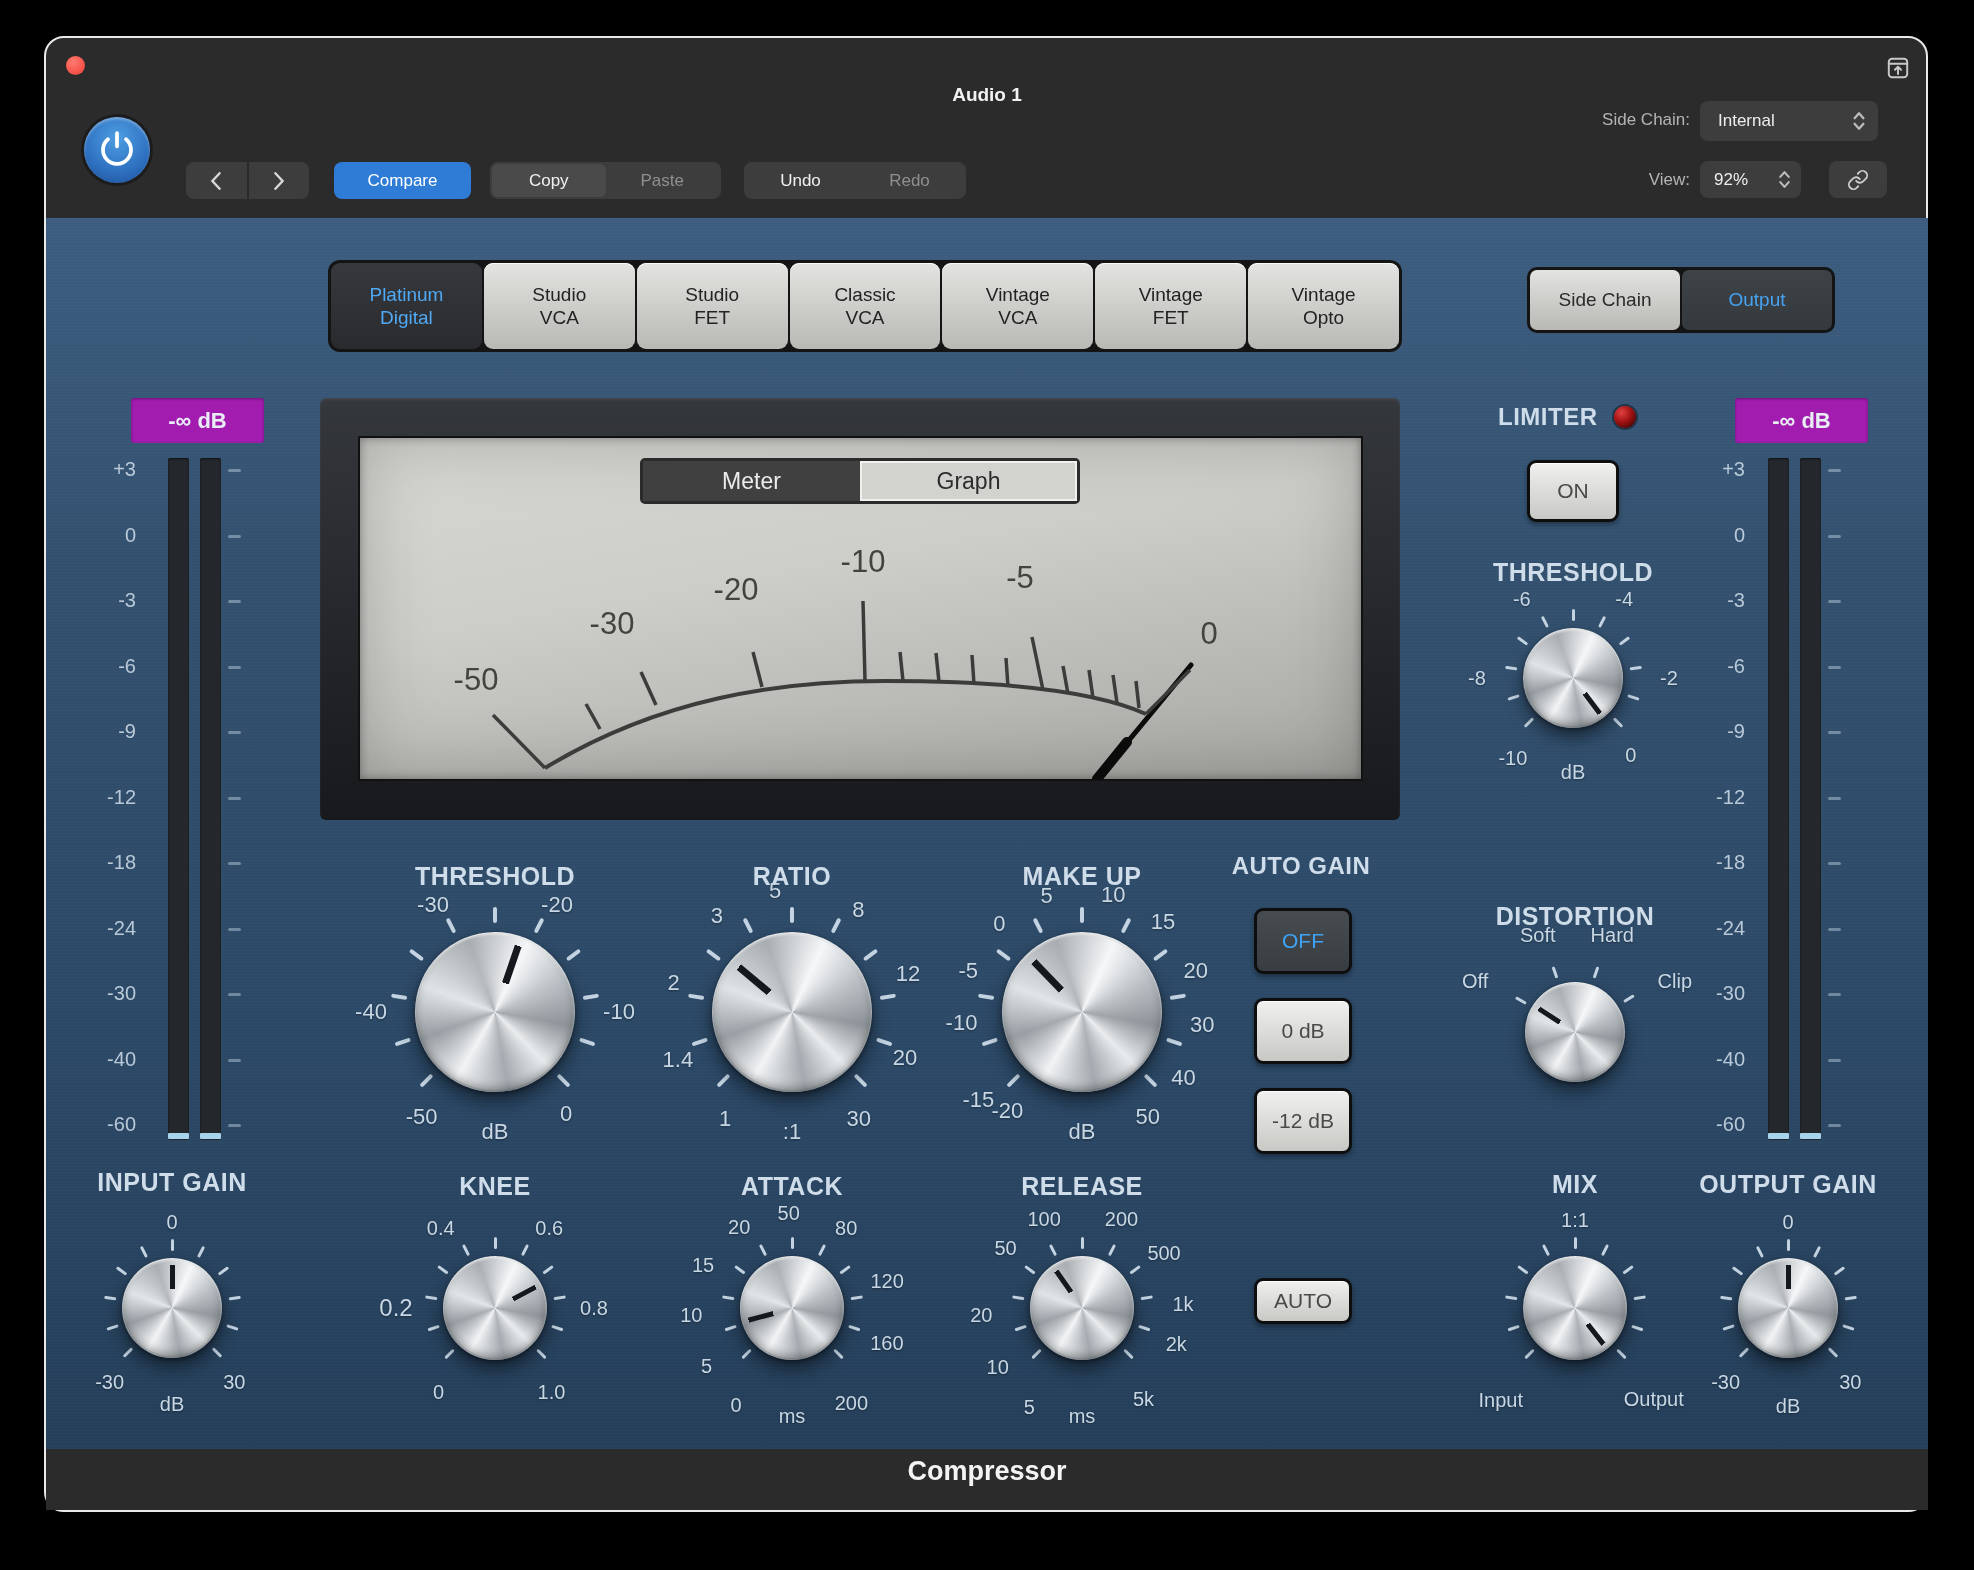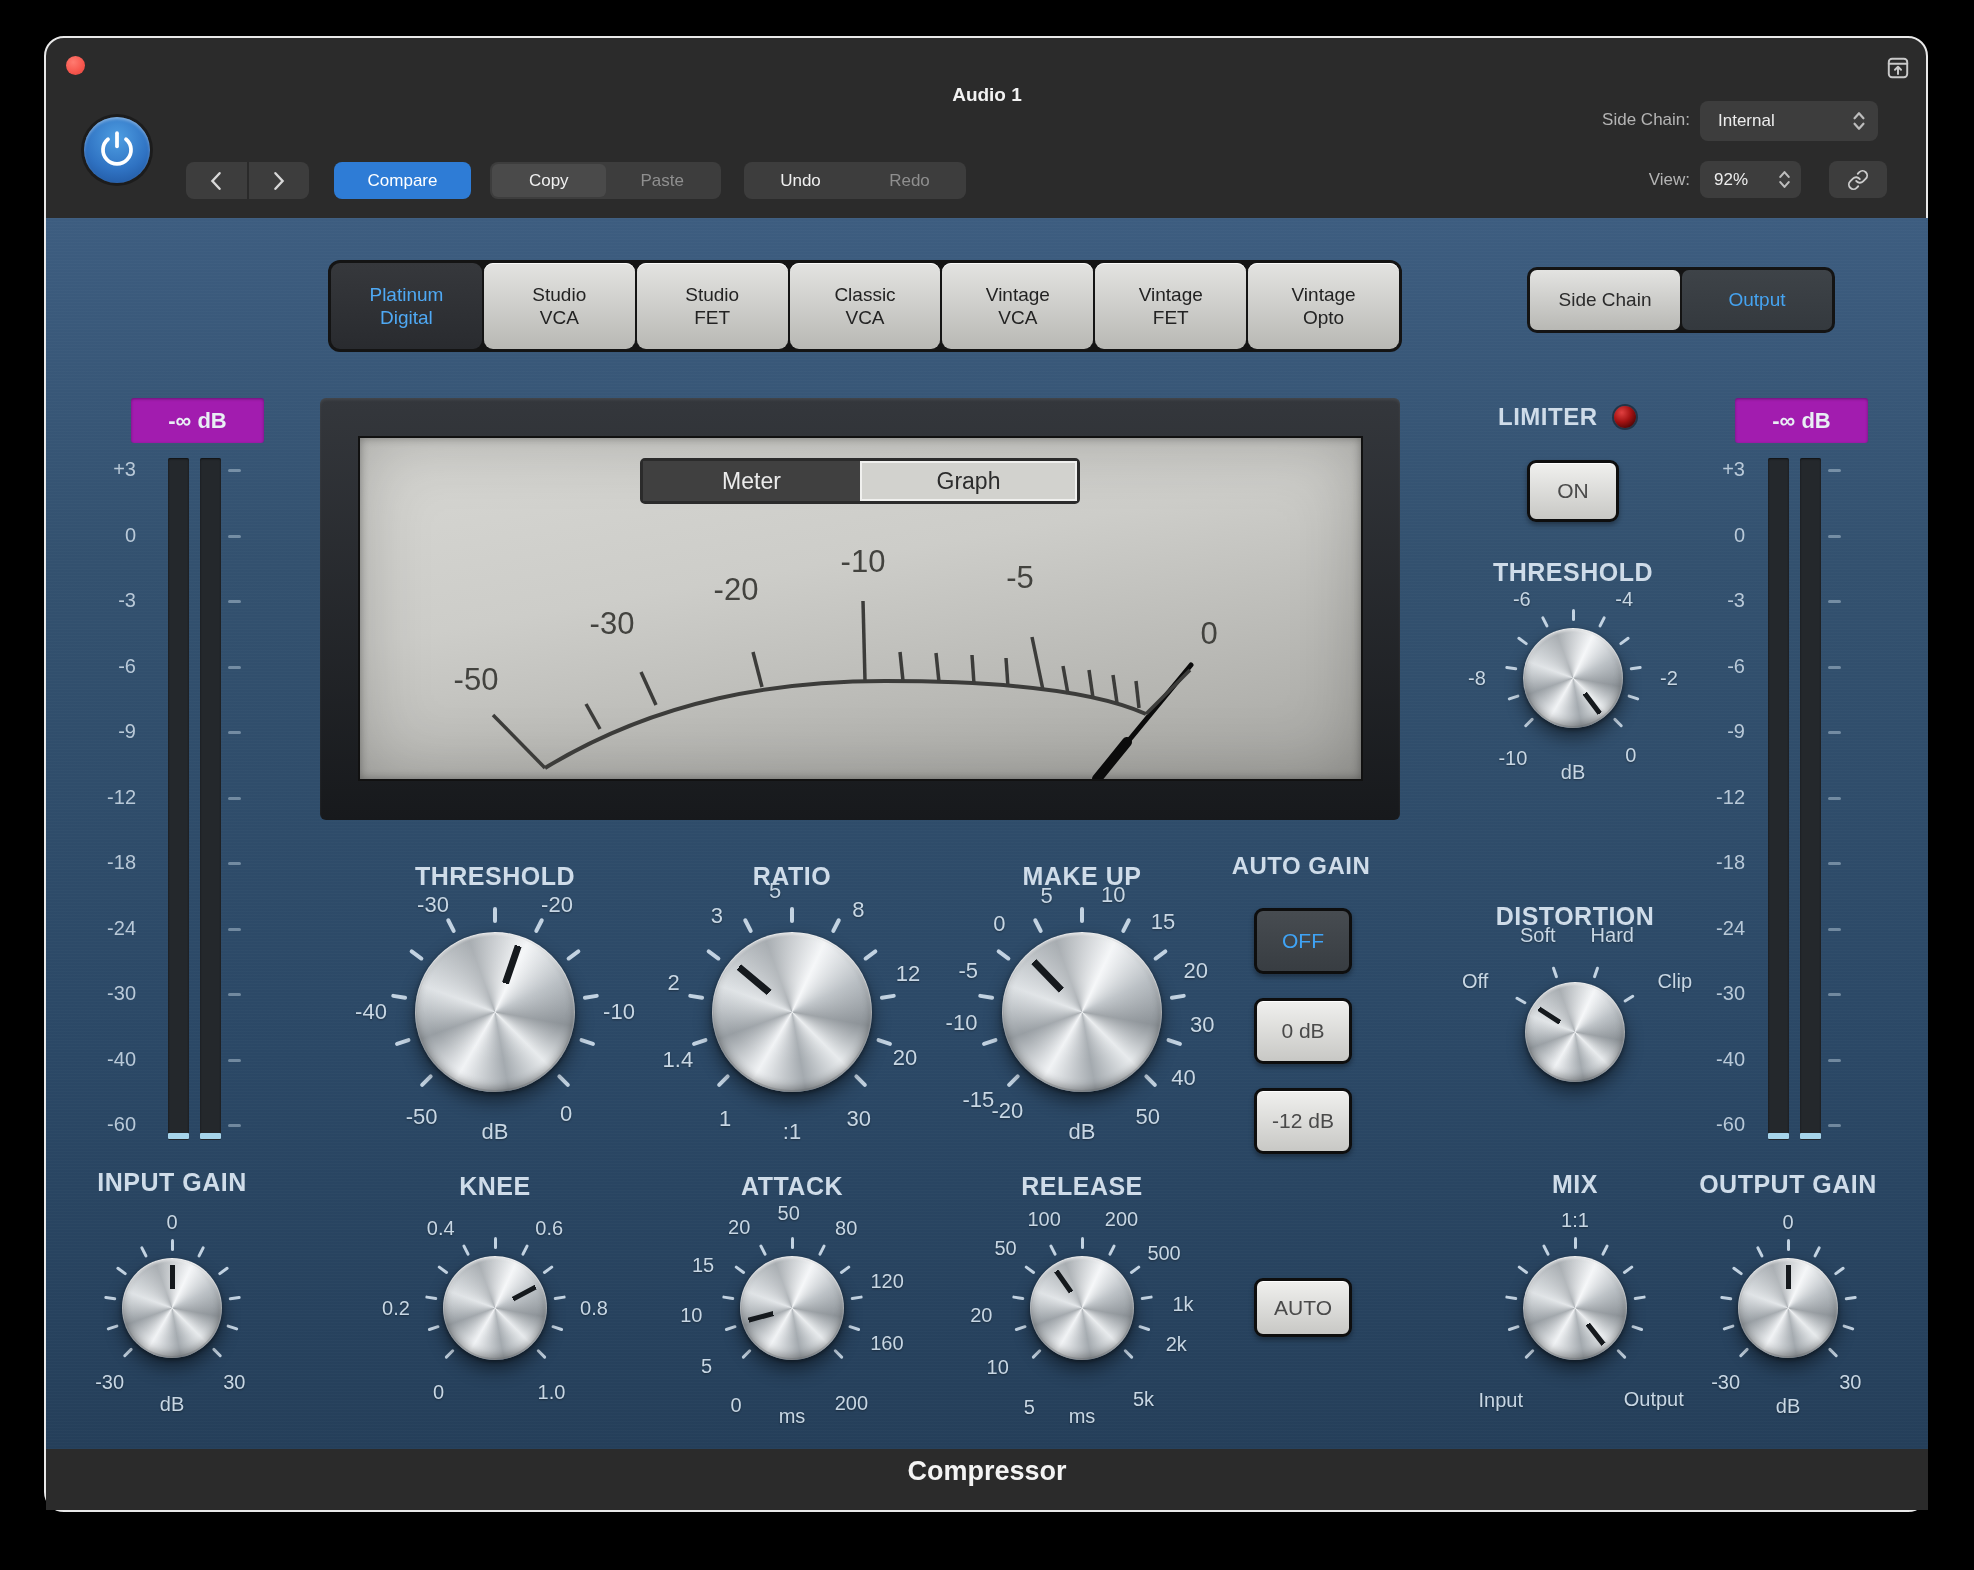--- a/index.html
+++ b/index.html
@@ -309,21 +309,21 @@
   </div>
   <div class="abs pushbtn" style="left:1527px;top:460px;width:92px;height:62px;">
     <span>ON</span>
   </div>
 
   <div class="abs aglabel">AUTO GAIN</div>
   <div class="pushbtn dark" style="position: absolute; left: 1254px; top: 908px; width: 98px; height: 66px;">OFF</div>
     <div class="pushbtn" style="position: absolute; left: 1254px; top: 998px; width: 98px; height: 66px;">0 dB</div>
     <div class="pushbtn" style="position: absolute; left: 1254px; top: 1088px; width: 98px; height: 66px;">-12 dB</div>
     <div class="abs" id="agbtns"></div>
-  <div class="abs pushbtn" style="left:1254px;top:1278px;width:98px;height:59px;">
+  <div class="abs pushbtn" style="left:1254px;top:1278px;width:98px;height:46px;">
     <span>AUTO</span>
   </div>
 
   <div class="abs footerbar"></div>
   <div class="abs footer-title">Compressor</div>
 <div class="knob-group" style="left: 172px; top: 1308px;">
       <div class="knob-title" style="top: -140px; left: 0px;">INPUT GAIN</div>
       <div class="knob-tick" style="width: 3px; height: 12px; left: -1.5px; top: -69px; transform-origin: 1.5px 69px; transform: rotate(-135deg);"></div>
       <div class="knob-tick" style="width: 3px; height: 12px; left: -1.5px; top: -69px; transform-origin: 1.5px 69px; transform: rotate(-108deg);"></div>
       <div class="knob-tick" style="width: 3px; height: 12px; left: -1.5px; top: -69px; transform-origin: 1.5px 69px; transform: rotate(-81deg);"></div>
@@ -430,21 +430,21 @@
       <div class="knob-tick" style="width: 3px; height: 12px; left: -1.5px; top: -71px; transform-origin: 1.5px 71px; transform: rotate(0deg);"></div>
       <div class="knob-tick" style="width: 3px; height: 12px; left: -1.5px; top: -71px; transform-origin: 1.5px 71px; transform: rotate(27deg);"></div>
       <div class="knob-tick" style="width: 3px; height: 12px; left: -1.5px; top: -71px; transform-origin: 1.5px 71px; transform: rotate(54deg);"></div>
       <div class="knob-tick" style="width: 3px; height: 12px; left: -1.5px; top: -71px; transform-origin: 1.5px 71px; transform: rotate(81deg);"></div>
       <div class="knob-tick" style="width: 3px; height: 12px; left: -1.5px; top: -71px; transform-origin: 1.5px 71px; transform: rotate(108deg);"></div>
       <div class="knob-tick" style="width: 3px; height: 12px; left: -1.5px; top: -71px; transform-origin: 1.5px 71px; transform: rotate(135deg);"></div>
       <div class="knob-face" style="left: -52px; top: -52px; width: 104px; height: 104px;"></div>
       <div class="knob-pointer" style="width: 5px; height: 49.4px; left: -2.5px; top: -49.4px; transform-origin: 2.5px 49.4px; transform: rotate(62deg); background: linear-gradient(rgba(0, 0, 0, 0) 8%, rgb(21, 25, 29) 8%, rgb(21, 25, 29) 60%, rgba(0, 0, 0, 0) 60%);"></div>
       <span class="knob-label" style="left: -54.2417px; top: -80.4166px; font-size: 20px;">0.4</span>
       <span class="knob-label" style="left: 54.2417px; top: -80.4166px; font-size: 20px;">0.6</span>
-      <span class="knob-label" style="left: -99px; top: -6.062e-15px; font-size: 20px;">0.2</span>
+      <span class="knob-label" style="left: -99px; top: -6.062e-15px; font-size: 24px;">0.2</span>
       <span class="knob-label" style="left: 99px; top: -6.062e-15px; font-size: 20px;">0.8</span>
       <span class="knob-label" style="left: -56.4785px; top: 83.7328px; font-size: 20px;">0</span>
       <span class="knob-label" style="left: 56.4785px; top: 83.7328px; font-size: 20px;">1.0</span>
     </div>
     <div class="knob-group" style="left: 792px; top: 1308px;">
       <div class="knob-title" style="top: -136px; left: 0px;">ATTACK</div>
       <div class="knob-tick" style="width: 3px; height: 12px; left: -1.5px; top: -71px; transform-origin: 1.5px 71px; transform: rotate(-135deg);"></div>
       <div class="knob-tick" style="width: 3px; height: 12px; left: -1.5px; top: -71px; transform-origin: 1.5px 71px; transform: rotate(-108deg);"></div>
       <div class="knob-tick" style="width: 3px; height: 12px; left: -1.5px; top: -71px; transform-origin: 1.5px 71px; transform: rotate(-81deg);"></div>
       <div class="knob-tick" style="width: 3px; height: 12px; left: -1.5px; top: -71px; transform-origin: 1.5px 71px; transform: rotate(-54deg);"></div>

